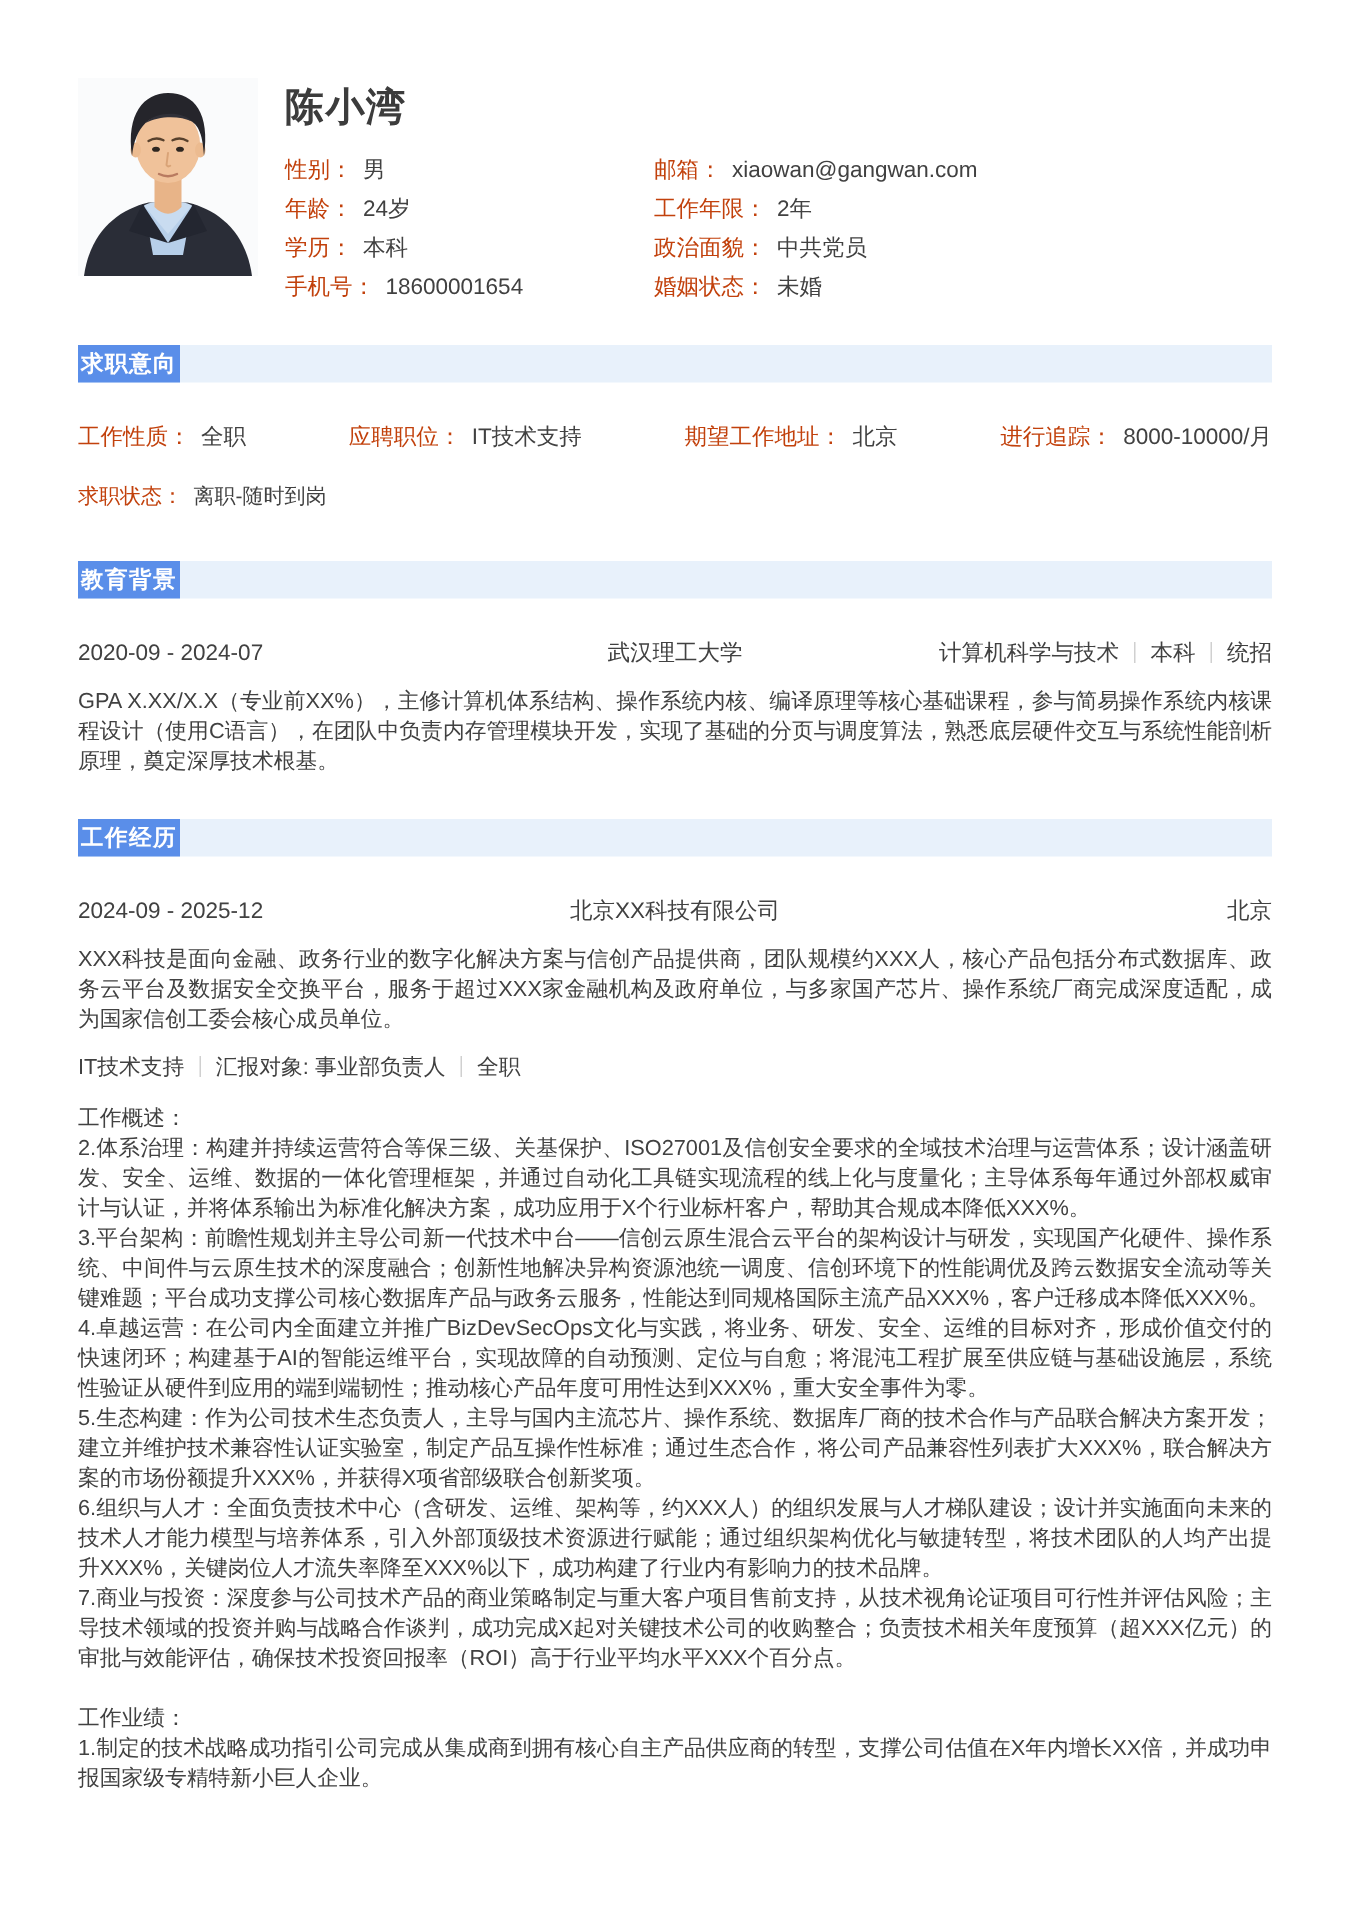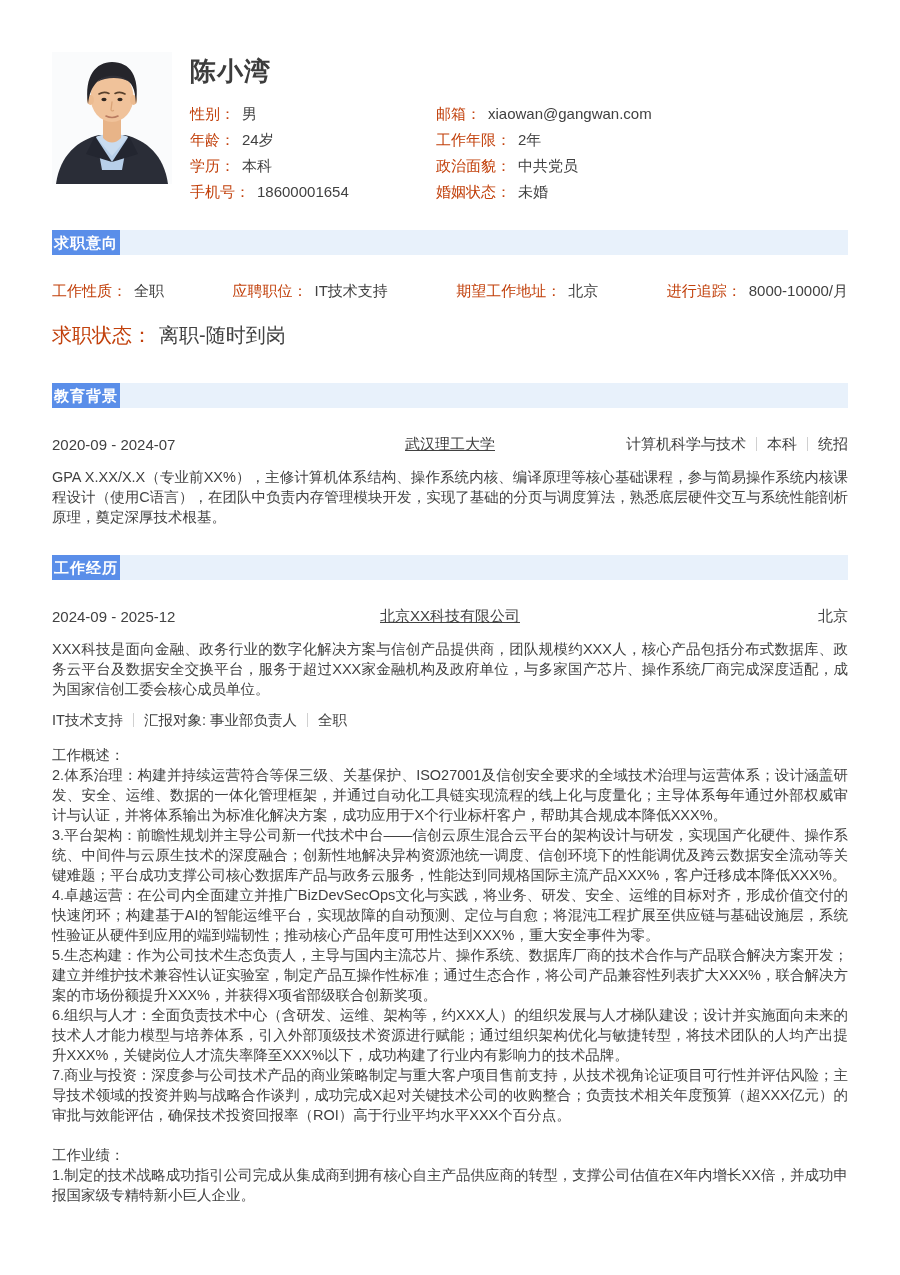--- a/index.html
+++ b/index.html
@@ -23,27 +23,27 @@
   .fld-value { margin-left: 7px; color: #414141; }
 
   
   .section { margin-top: 30px; }
   .sec-bar { background: #e8f1fb; height: 25px; display: flex; align-items: stretch; }
   .sec-chip { background: #5a8ee9; color: #ffffff; font-size: 15px; font-weight: 700;
               line-height: 25px; padding: 0 2px; letter-spacing: 1px; }
 
   
   .intent-row1 { display: flex; justify-content: space-between; margin-top: 27px; font-size: 15px; }
-  .intent-row2 { margin-top: 21px; font-size: 20px; }
+  .intent-row2 { margin-top: 21px; font-size: 14px; }
   .intent-item { white-space: nowrap; }
 
   
   .meta-row { display: grid; grid-template-columns: 1fr auto 1fr; margin-top: 27px; font-size: 15px; align-items: center; }
   .meta-left { text-align: left; }
-  .meta-center { text-align: center; text-decoration: underline; }
+  .meta-center { text-align: center; }
   .meta-right { text-align: right; }
   .vsep { display: inline-block; width: 1px; height: 14px; background: #d0d0d0;
           margin: 0 10px; vertical-align: -2px; }
 
   
   .para { font-size: 14.5px; line-height: 20px; margin: 13px 0 0 0; color: #414141; text-align: justify; }
   .pos-row { margin-top: 12px; font-size: 14.5px; }
   .block-title { font-size: 14.5px; line-height: 20px; margin-top: 15px; }
   .duty-list p, .ach-list p { font-size: 14.5px; line-height: 20px; margin: 0; text-align: justify; }
   .duty-list { margin-top: 0; }

